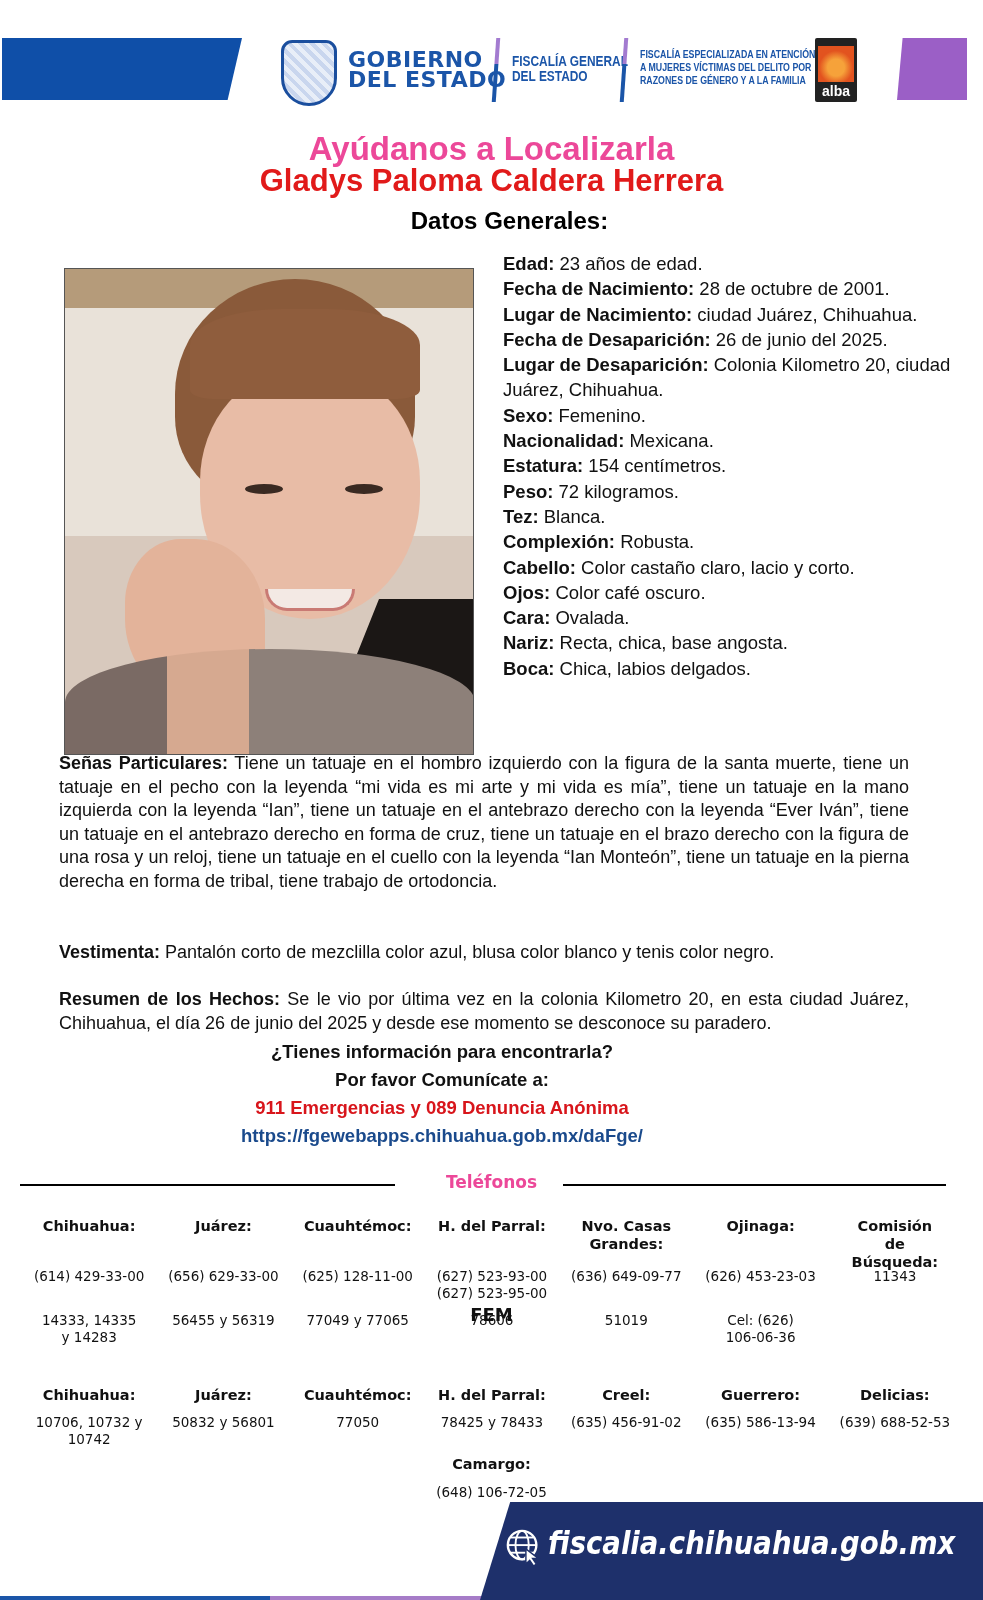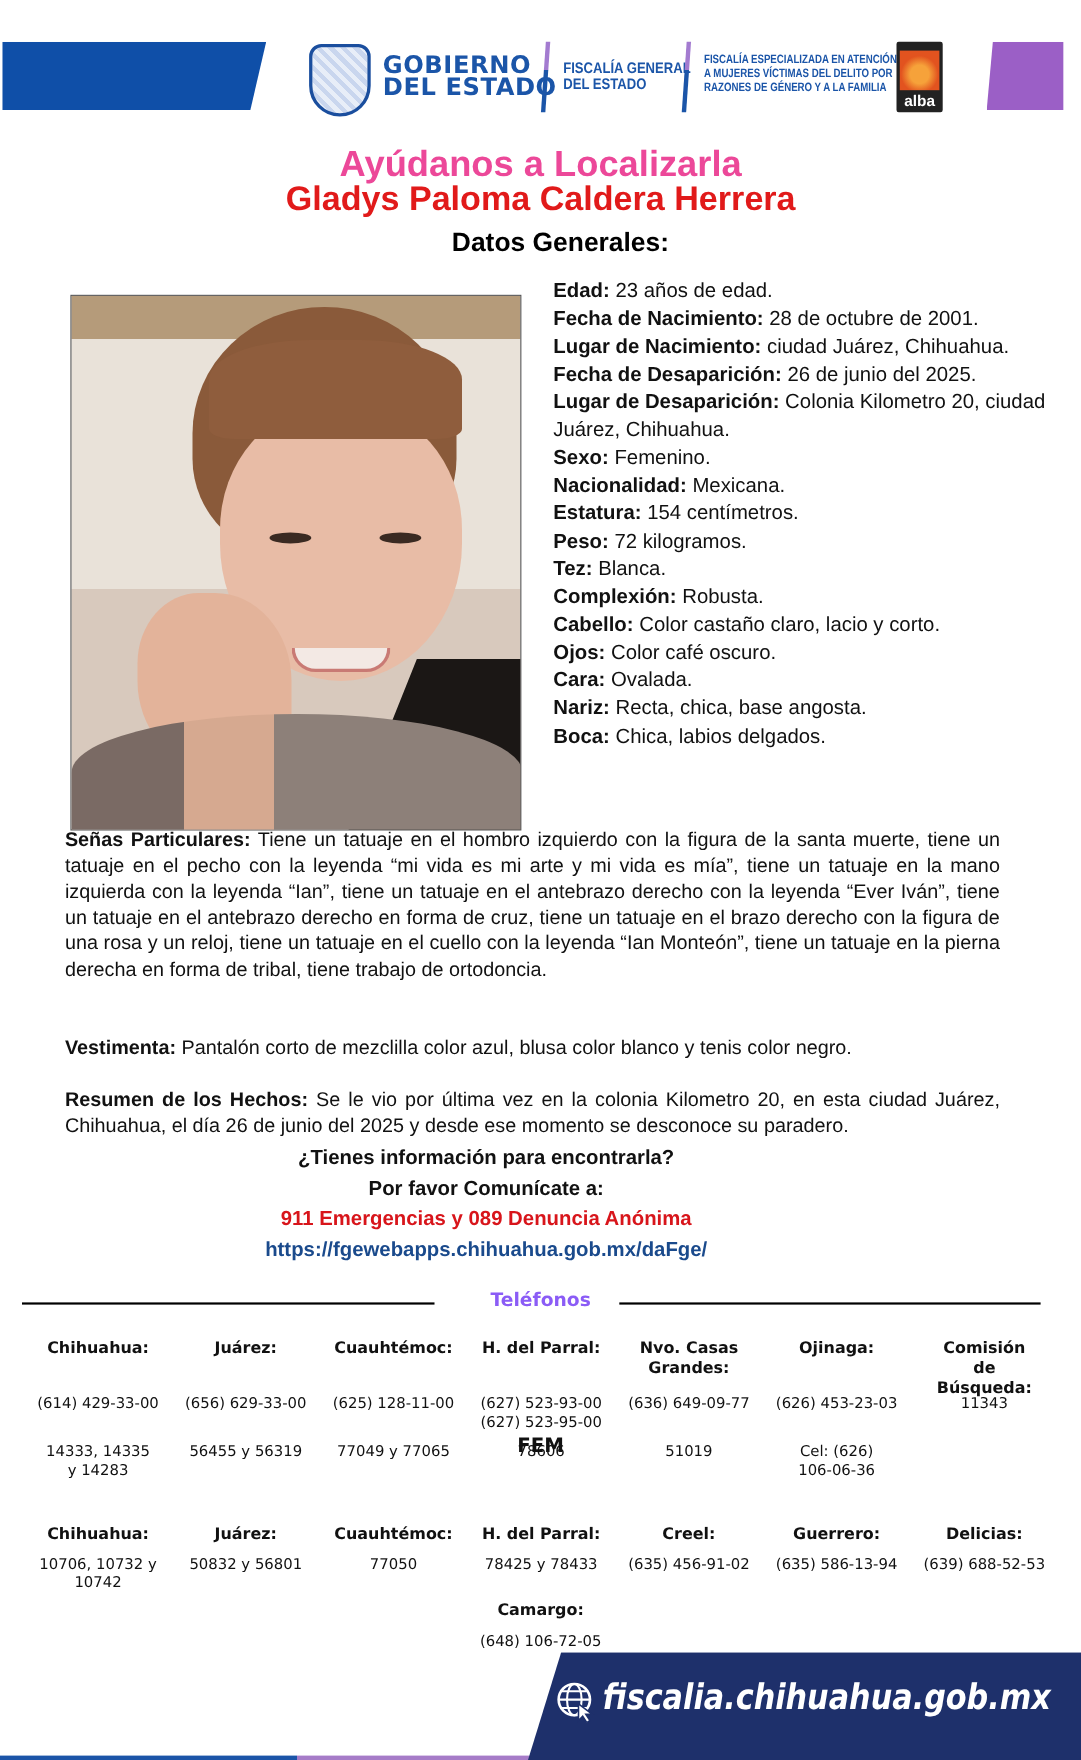--- a/index.html
+++ b/index.html
@@ -51,21 +51,21 @@
   .resumen { top: 988px; }
 
   .center-line { position: absolute; left: 0; width: 884px; text-align: center; font-weight: bold; }
   .q { top: 1041px; font-size: 18.5px; color: #111; }
   .comm { top: 1069px; font-size: 18.5px; color: #111; }
   .emerg { top: 1097px; font-size: 18.5px; color: #d8151b; }
   .url { top: 1125px; font-size: 18.5px; color: #1a4a8c; }
 
   
   .tel-line { position: absolute; top: 1184px; height: 2px; background: #000; }
-  .tel-title { position: absolute; top: 1172px; left: 0; width: 983px; text-align: center; font-family: "DejaVu Sans", sans-serif; font-weight: bold; font-size: 17px; color: #8b5cf6; }
+  .tel-title { position: absolute; top: 1172px; left: 0; width: 983px; text-align: center; font-family: "DejaVu Sans", sans-serif; font-weight: bold; font-size: 17px; color: #ec4899; }
   .grid { position: absolute; left: 22px; width: 940px; display: grid; grid-template-columns: repeat(7, 1fr); font-family: "DejaVu Sans", sans-serif; font-size: 13.5px; color: #111; text-align: center; }
   .grid .h { font-weight: bold; font-size: 14.5px; line-height: 18px; }
   .grid .c { line-height: 17px; }
   .g1 { top: 1217px; }
   .g1v { top: 1268px; }
   .g1w { top: 1312px; }
   .fem-title { position: absolute; top: 1304px; left: 0; width: 983px; text-align: center; font-family: "DejaVu Sans", sans-serif; font-weight: bold; font-size: 18px; }
   .g2 { top: 1386px; }
   .g2v { top: 1414px; }
   .camargo-h { position: absolute; top: 1456px; left: 0; width: 983px; text-align: center; font-family: "DejaVu Sans", sans-serif; font-weight: bold; font-size: 14.5px; }

